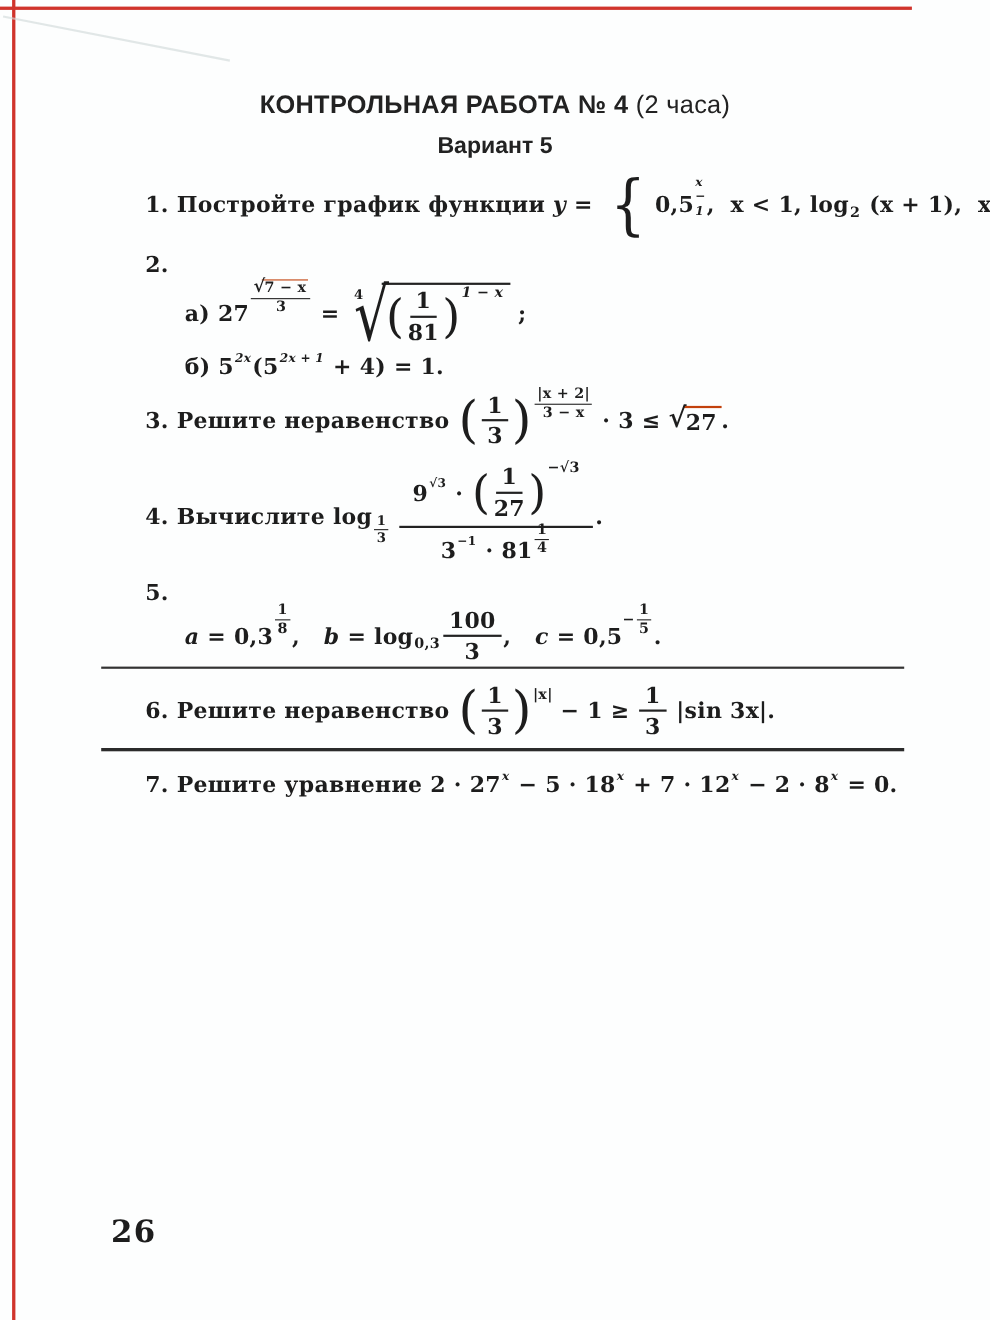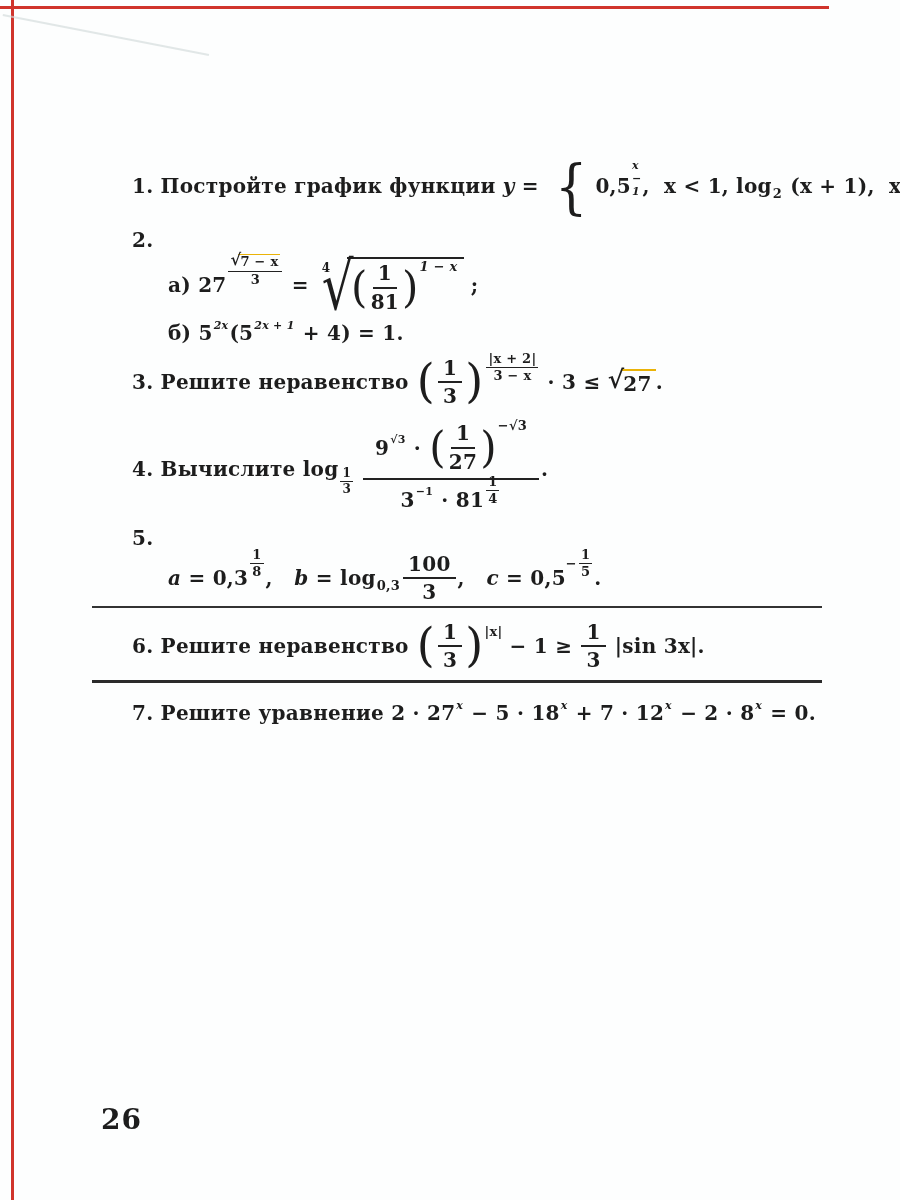--- a/index.html
+++ b/index.html
@@ -21,21 +21,21 @@
   .sfrac .fden{padding-top:1px;}
   .raise{position:relative;top:-15px;}
   .raise-sm{position:relative;top:-10px;}
   .lower{position:relative;top:12px;font-size:12px;}
   .expTop{align-self:flex-start;font-size:13px;margin-top:-3px;font-weight:600;}
   .bp{font-size:46px;font-weight:400;line-height:.95;margin:0 1px;}
   .bp.m{font-size:42px;}
   .brace{font-size:60px;font-weight:400;line-height:.9;margin:0 5px 0 6px;transform:scaleX(.85);}
   .sqrt{display:inline-flex;align-items:flex-start;}
   .sqrt .sgn{font-size:1.25em;line-height:1;margin-right:-3px;position:relative;top:-2px;}
-  .sqrt .bod{border-top:2px solid #eab308;padding:1px 4px 0 2px;}
+  .sqrt .bod{border-top:2px solid #c2410c;padding:1px 4px 0 2px;}
   .sqrt.sm .bod{border-top-width:1px;padding:0 2px;}
   .bigroot{display:inline-flex;align-items:center;position:relative;margin-left:6px;}
   .bigroot .ridx{position:absolute;left:0;top:4px;font-size:12px;}
   .bigroot .rsgn{font-size:50px;font-weight:300;line-height:1;margin-right:-7px;
                  transform:scaleY(1.32) translateY(1px);transform-origin:center;}
   .bigroot .rbod{display:inline-flex;align-items:center;border-top:2.5px solid #222;padding:3px 6px 0 3px;}
   .cases{display:flex;flex-direction:row;gap:7px;}
   .title{left:0;top:82px;width:900px;text-align:center;
          font-family:"Liberation Sans", sans-serif;font-size:23px;font-weight:700;color:#222;letter-spacing:.3px;}
   .title .norm{font-weight:400;}
@@ -50,20 +50,24 @@
 </style>
 </head>
 <body>
 
 <div class="page">
 
   <div class="abs redv" style="background:#d0342c"></div>
   <div class="abs redh" style="background:#d0342c"></div>
   <div class="abs scratch"></div>
 
+  <div class="abs title">
+    <span>КОНТРОЛЬНАЯ РАБОТА № 4</span><span class="norm"> (2 часа)</span>
+  </div>
+  <div class="abs variant">Вариант 5</div>
 
   <div class="abs row prob" style="left:132px;top:153px;height:66px;">
     <span class="t">1. </span>
     <span class="t">Постройте график функции </span>
     <span class="t it">y</span>
     <span class="t"> = </span>
     <span class="brace">{</span>
     <div class="cases">
       <div class="row">
         <span class="t">0,5</span>

